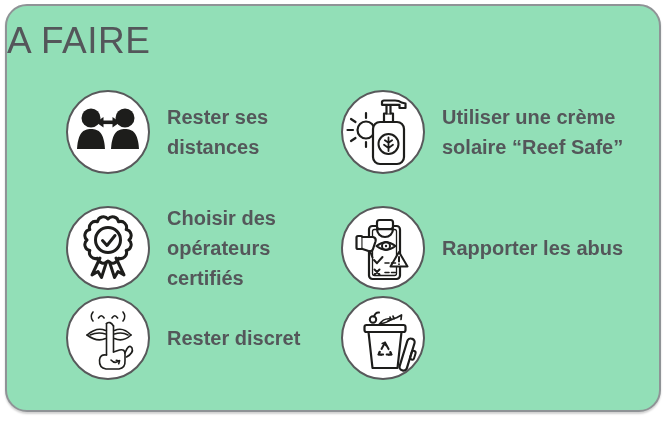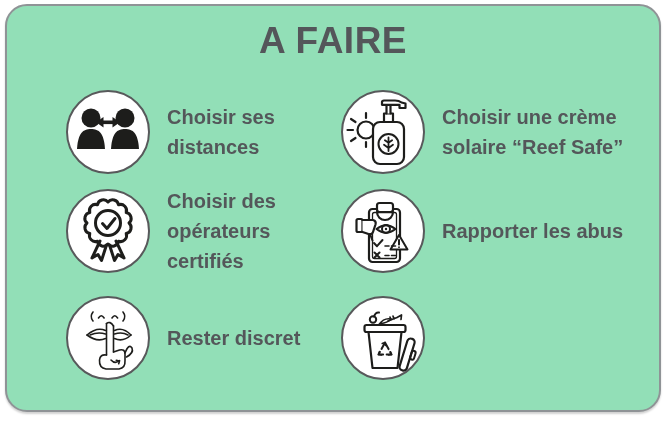--- a/index.html
+++ b/index.html
@@ -10,31 +10,31 @@
     font-family:"Liberation Sans", sans-serif;
   }
   .card {
     position:absolute; left:5px; top:4px; width:656px; height:408px;
     background:var(--background,#92dfb7);
     border:2px solid var(--card_border,#8f9396);
     border-radius:22px;
     box-shadow:0 2px 2px rgba(0,0,0,0.18);
   }
   .title {
-    margin:14px 0 0 0; text-align:center;
-    font-size:37px; font-weight:bold; letter-spacing:0.5px;
+    margin:14px 0 0 0; 
+    font-size:37px; font-weight:normal; letter-spacing:0.5px;
     color:var(--title_text,#54565a);
   }
   .item {
     position:absolute; display:flex; align-items:center; gap:17px; height:84px;
   }
   .item.col-left  { left:59px; }
   .item.col-right { left:334px; }
   .row-1 { top:84px; }
-  .row-2 { top:183px; }
+  .row-2 { top:200px; }
   .row-3 { top:290px; }
   .circle {
     flex:0 0 auto; width:84px; height:84px; border-radius:50%;
     background:var(--circle_fill,#ffffff);
     border:2.5px solid var(--circle_border,#58595b);
     display:flex; align-items:center; justify-content:center;
     color:var(--icon_stroke,#1d1d1b);
   }
   .circle svg { display:block; }
   .label {
@@ -56,21 +56,21 @@
           <circle cx="23" cy="26" r="9.5"></circle>
           <path d="M9,57 C10,41 15,37 23,37 C31,37 36,41 37,57 Z"></path>
           <circle cx="57" cy="26" r="9.5"></circle>
           <path d="M43,57 C44,41 49,37 57,37 C65,37 70,41 71,57 Z"></path>
           <rect x="33.5" y="28.5" width="13" height="3.6"></rect>
           <polygon points="28,30.3 35.5,25 35.5,35.6"></polygon>
           <polygon points="52,30.3 44.5,25 44.5,35.6"></polygon>
         </g>
       </svg>
     </div>
-    <div class="label">Choisir ses
+    <div class="label">Rester ses
 distances</div>
   </div>
 
   <div class="item col-left row-2">
     <div class="circle">
       <svg width="80" height="80" viewBox="0 0 80 80" fill="none" stroke="currentColor" stroke-width="3" stroke-linecap="round" stroke-linejoin="round">
         <path d="M40,11 A6,6 0 0 1 50.5,13.8 A6,6 0 0 1 58.2,21.5 A6,6 0 0 1 61,32 A6,6 0 0 1 58.2,42.5 A6,6 0 0 1 50.5,50.2 A6,6 0 0 1 40,53 A6,6 0 0 1 29.5,50.2 A6,6 0 0 1 21.8,42.5 A6,6 0 0 1 19,32 A6,6 0 0 1 21.8,21.5 A6,6 0 0 1 29.5,13.8 A6,6 0 0 1 40,11 Z"></path>
         <circle cx="40" cy="32" r="12.5"></circle>
         <path d="M34.5,32.5 L39,37.5 L47,27.5"></path>
         <path d="M32,50 L24,67 L30,63.5 L33.5,69.5 L38.5,54"></path>
@@ -113,21 +113,21 @@
         <circle cx="23" cy="38" r="8.5"></circle>
         <path d="M23,26 l0,-5 M12.5,30 l-4.5,-3 M10,38 l-5.5,0 M12.5,46 l-4.5,3 M23,50 l0,5"></path>
         <rect x="30" y="30" width="31" height="42" rx="7" fill="#ffffff"></rect>
         <rect x="41" y="21.5" width="9" height="8.5" fill="#ffffff"></rect>
         <path d="M43.5,21.5 L43.5,12.5 L47.5,12.5 L47.5,21.5" fill="#ffffff"></path>
         <path d="M39,12.5 L39,10 Q39,8.5 41,8.5 L52,8.5 Q56,8.5 58.5,10.5 L62.5,11.5 L62.5,16 L56.5,16 L56.5,12.8 L39,12.8 Z" fill="#ffffff"></path>
         <circle cx="45.5" cy="52" r="10" fill="#ffffff" stroke-width="2"></circle>
         <path d="M45.5,59 L45.5,45.5 M45.5,56 l-4.5,-3.2 M45.5,56 l4.5,-3.2 M45.5,50.8 l-3.6,-2.6 M45.5,50.8 l3.6,-2.6" stroke-width="1.8"></path>
       </svg>
     </div>
-    <div class="label">Choisir une crème
+    <div class="label">Utiliser une crème
 solaire “Reef Safe”</div>
   </div>
 
   <div class="item col-right row-2">
     <div class="circle">
       <svg width="80" height="80" viewBox="0 0 80 80" fill="none" stroke="currentColor" stroke-width="2.2" stroke-linecap="round" stroke-linejoin="round">
         <rect x="26" y="18" width="31" height="53" rx="3.5" fill="#ffffff"></rect>
         <rect x="29.5" y="21.5" width="24" height="46" rx="2" stroke-width="1.3"></rect>
         <rect x="34" y="12" width="16" height="9" rx="2.5" fill="#ffffff"></rect>
         <path d="M34,21 a8,8 0 0 0 16,0"></path>

